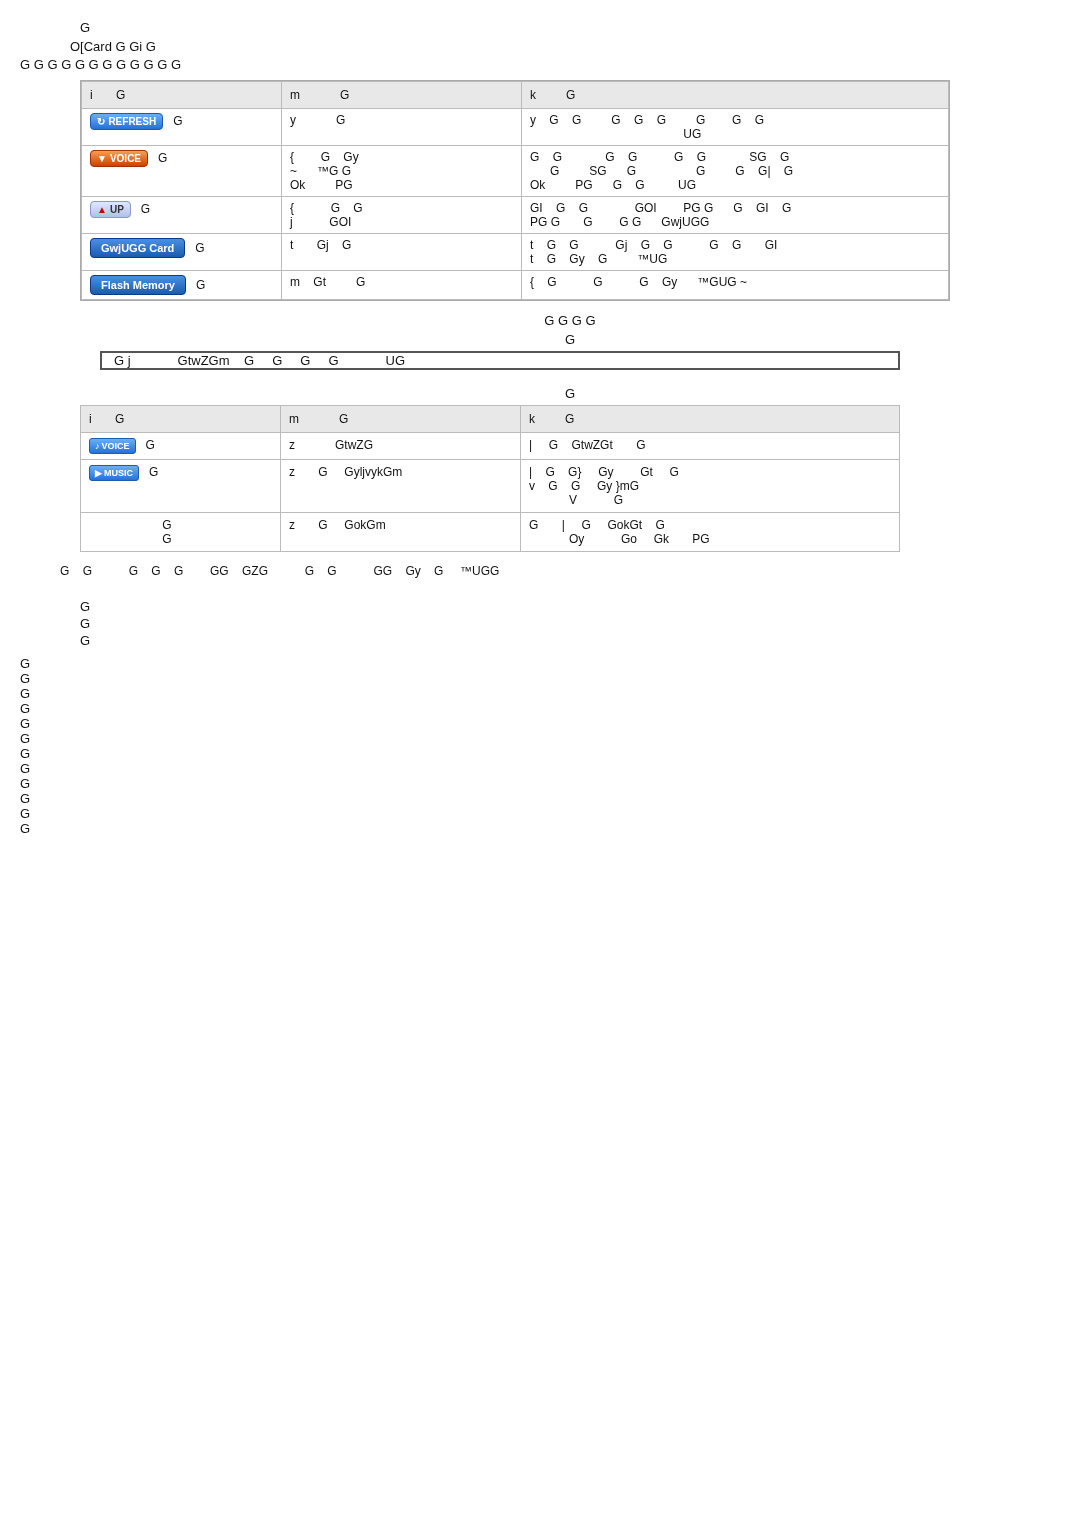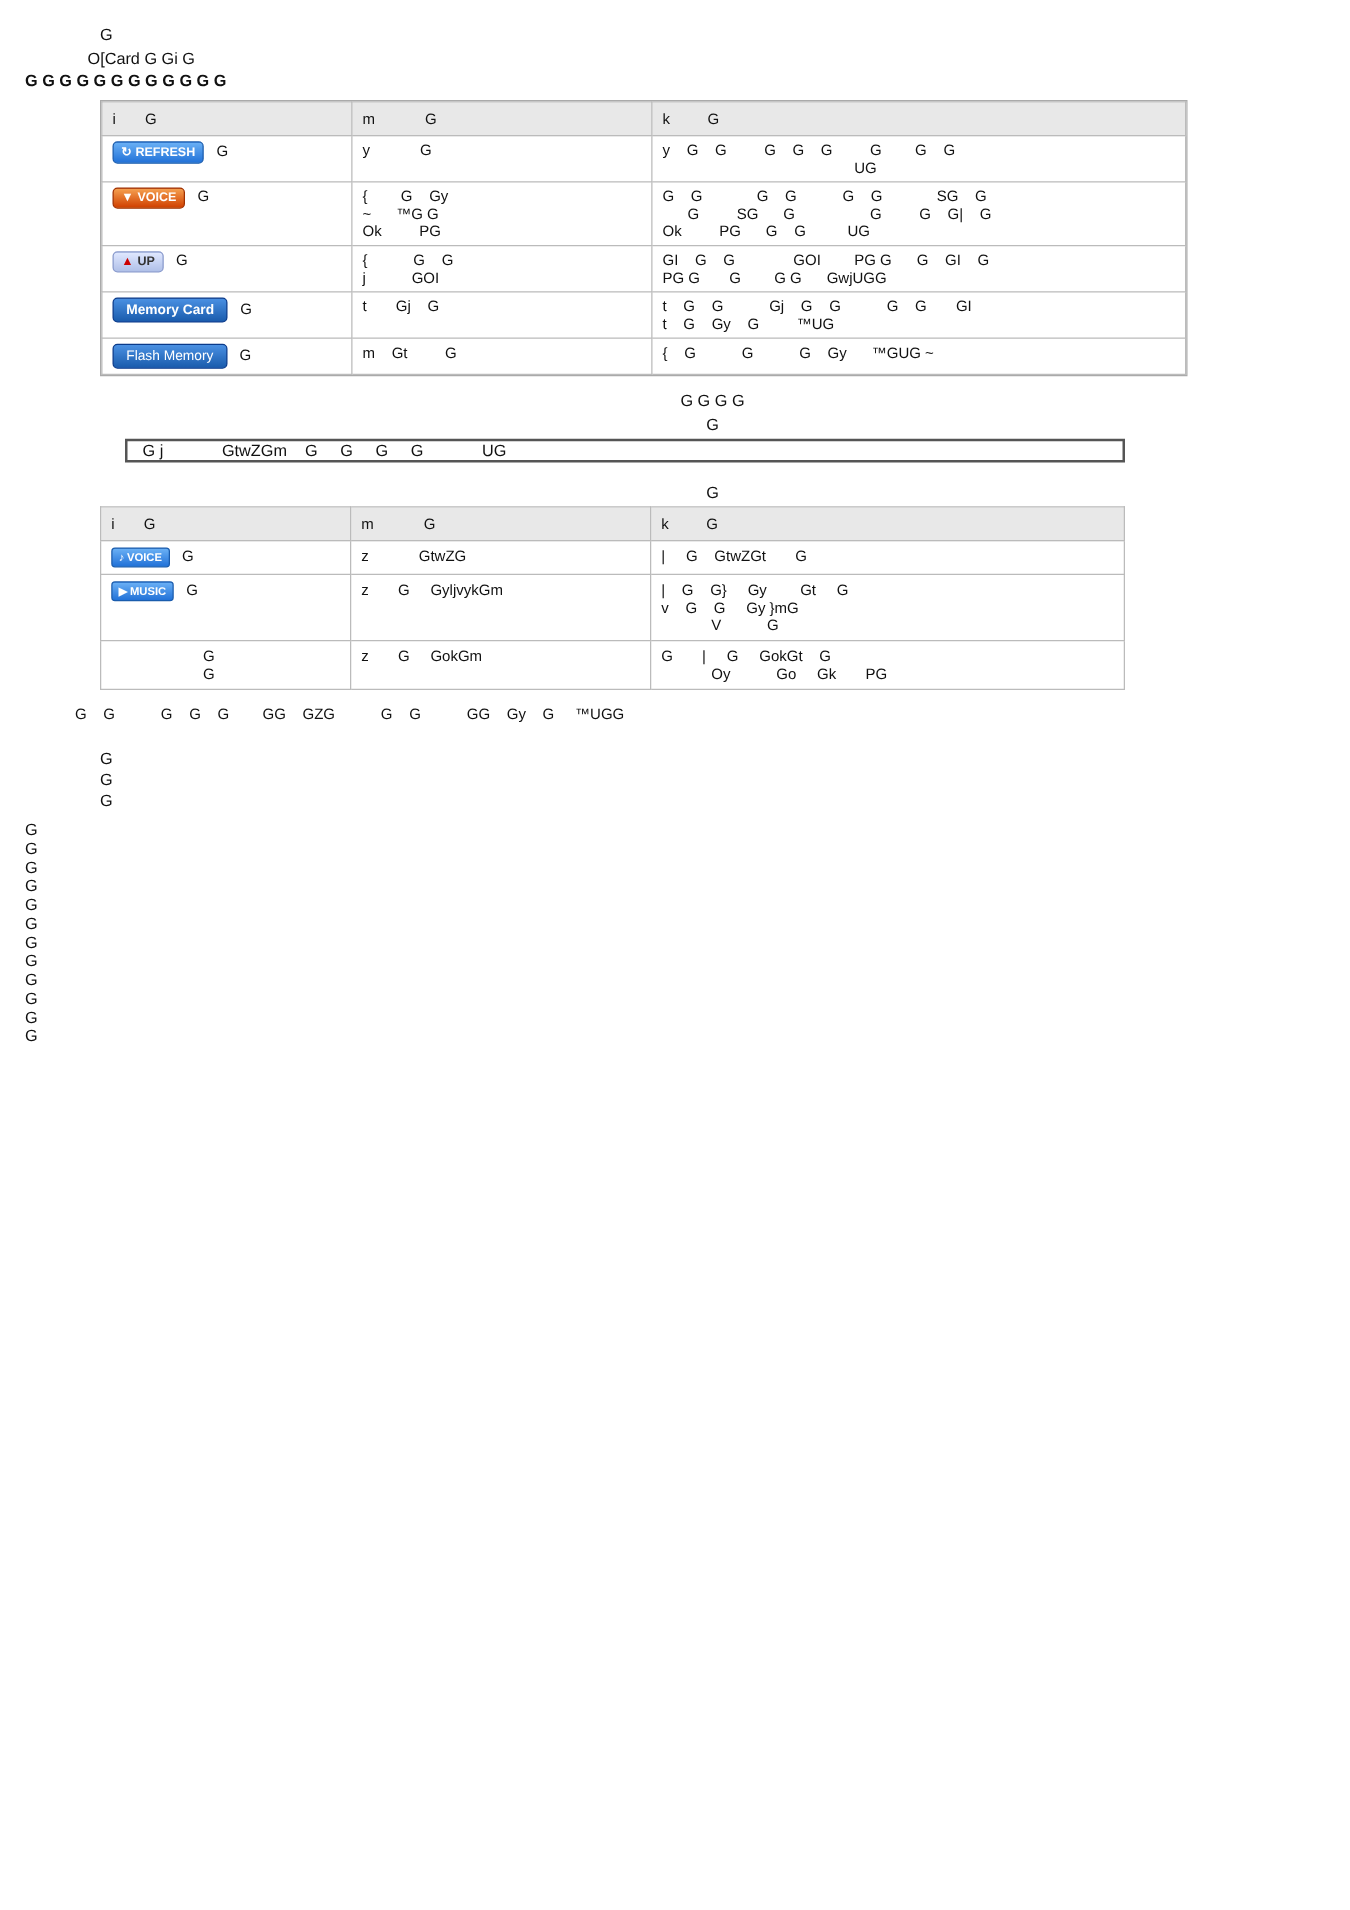--- a/index.html
+++ b/index.html
@@ -7,21 +7,21 @@
       background: #fff;
       font-family: Arial, sans-serif;
       font-size: 13px;
       color: #111;
       padding: 20px;
       width: 1080px;
     }
 
     .top-g { margin-bottom: 4px; padding-left: 60px; font-size: 13px; }
     .top-line { padding-left: 50px; font-size: 13px; margin-bottom: 3px; }
-    .top-line2 { font-size: 13px; margin-bottom: 8px; font-weight: bold; }
+    .top-line2 { font-size: 13px; margin-bottom: 8px; }
 
     .main-table-container {
       border: 1px solid #aaa;
       margin-left: 60px;
       margin-bottom: 12px;
       width: 870px;
     }
 
     table.main-table {
       width: 100%;
@@ -98,21 +98,21 @@
     }
 
     .btn-flash {
       display: inline-block;
       background: linear-gradient(to bottom, #4a90e2, #1a5cad);
       color: white;
       border: 1px solid #0a3a8a;
       border-radius: 4px;
       padding: 3px 10px;
       font-size: 11px;
-      font-weight: normal;
+      font-weight: bold;
       cursor: pointer;
     }
 
     .below-table { padding-left: 60px; margin-bottom: 4px; font-size: 13px; text-align: center; }
 
     .text-box-container {
       margin-left: 80px;
       margin-bottom: 16px;
       width: 800px;
       border: 2px solid #555;
@@ -254,21 +254,21 @@
         </td>
         <td class="row-cell-right">
           GI &nbsp;&nbsp; G &nbsp;&nbsp; G &nbsp;&nbsp;&nbsp;&nbsp;&nbsp;&nbsp;&nbsp;&nbsp;&nbsp;&nbsp;&nbsp;&nbsp; GOI &nbsp;&nbsp;&nbsp;&nbsp;&nbsp;&nbsp; PG G &nbsp;&nbsp;&nbsp;&nbsp; G &nbsp;&nbsp; GI &nbsp;&nbsp; G<br>
           PG G &nbsp;&nbsp;&nbsp;&nbsp;&nbsp; G &nbsp;&nbsp;&nbsp;&nbsp;&nbsp;&nbsp; G G &nbsp;&nbsp;&nbsp;&nbsp; GwjUGG
         </td>
       </tr>
 
       <tr>
         <td class="row-cell-left">
           <button class="btn-memory">
-            <span>Memory Card</span>
+            <span>GwjUGG Card</span>
           </button>
           &nbsp; G
         </td>
         <td class="row-cell-mid">
           t &nbsp;&nbsp;&nbsp;&nbsp;&nbsp; Gj &nbsp;&nbsp; G
         </td>
         <td class="row-cell-right">
           t &nbsp;&nbsp; G &nbsp;&nbsp; G &nbsp;&nbsp;&nbsp;&nbsp;&nbsp;&nbsp;&nbsp;&nbsp;&nbsp; Gj &nbsp;&nbsp; G &nbsp;&nbsp; G &nbsp;&nbsp;&nbsp;&nbsp;&nbsp;&nbsp;&nbsp;&nbsp;&nbsp; G &nbsp;&nbsp; G &nbsp;&nbsp;&nbsp;&nbsp;&nbsp; GI<br>
           t &nbsp;&nbsp; G &nbsp;&nbsp; Gy &nbsp;&nbsp; G &nbsp;&nbsp;&nbsp;&nbsp;&nbsp;&nbsp;&nbsp; ™UG
         </td>

